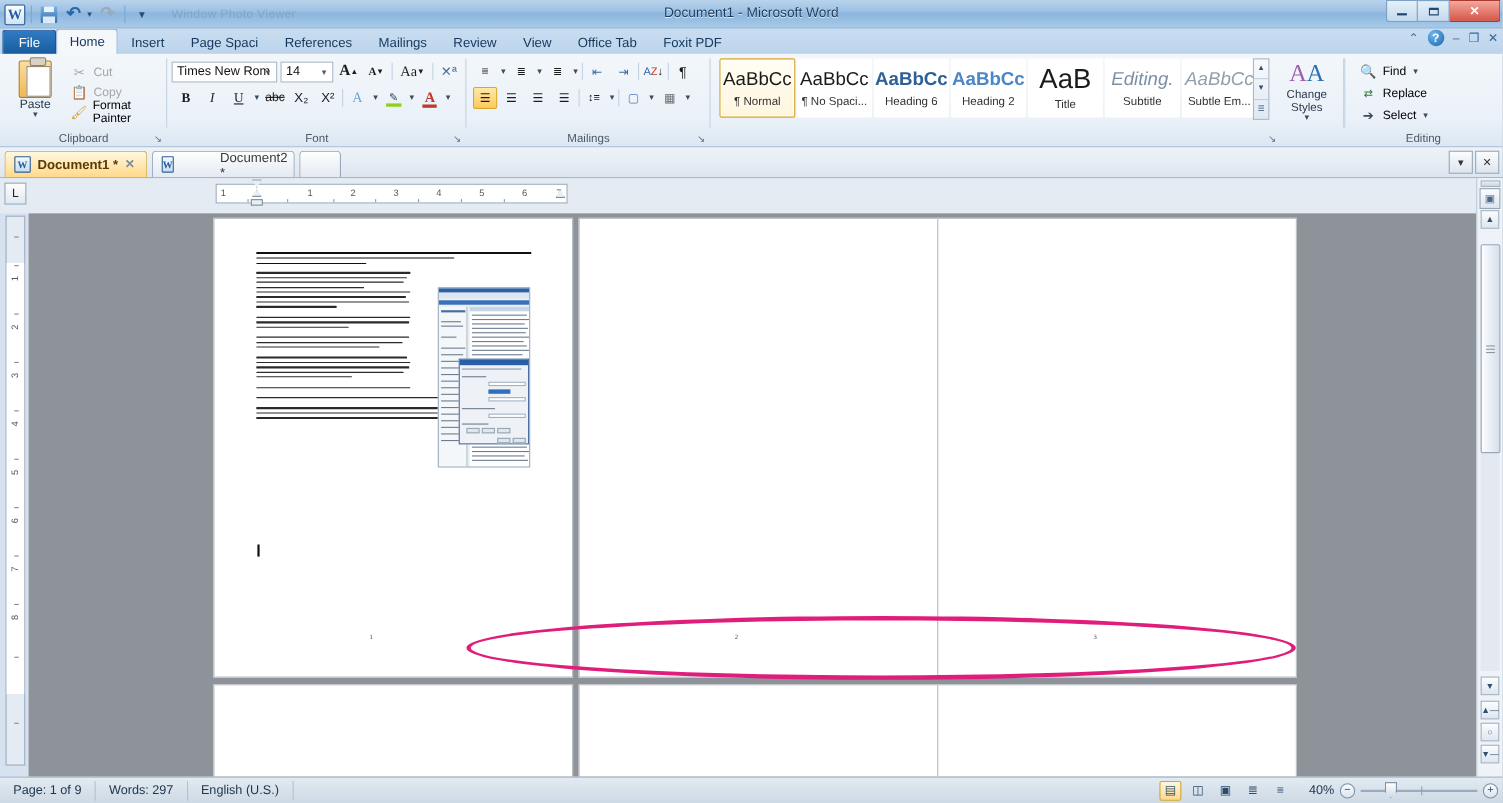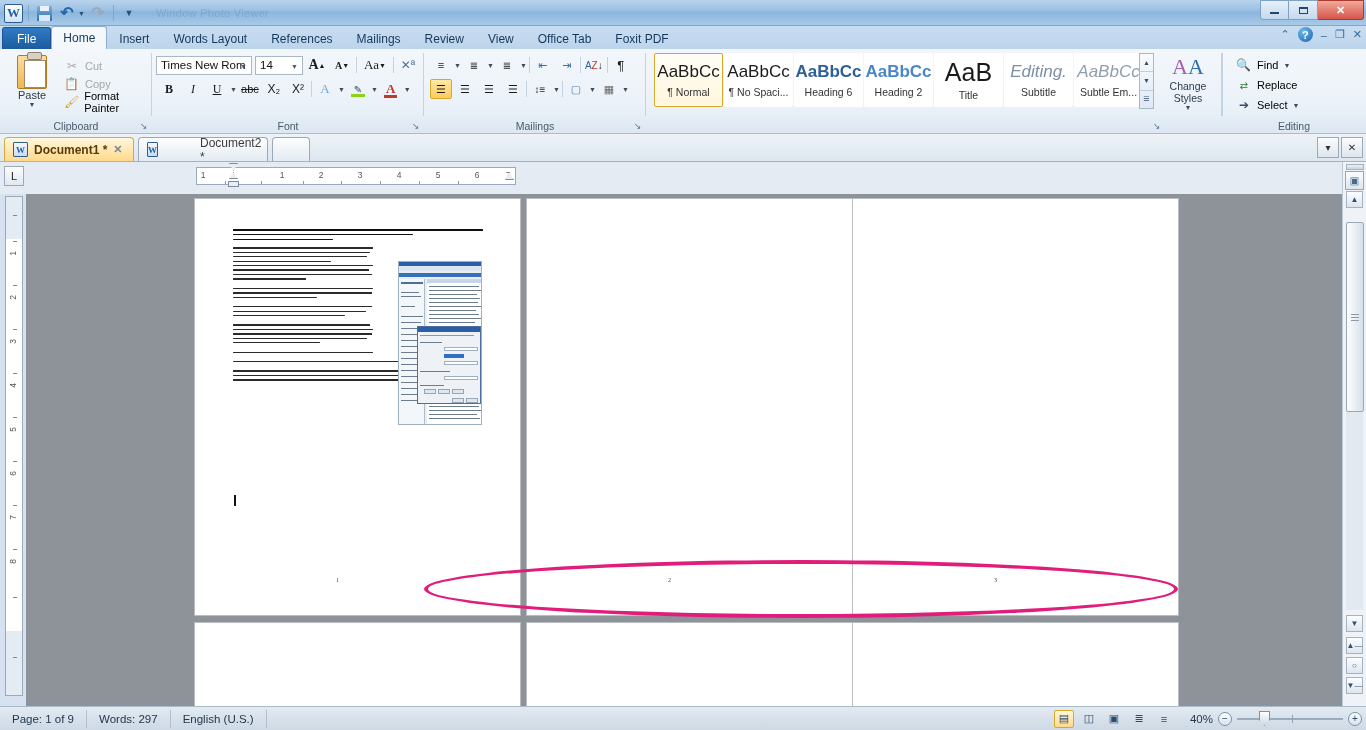--- a/index.html
+++ b/index.html
@@ -319,36 +319,37 @@
       <span class="tiny-arrow">▼</span>
       <div class="qat-btn">
           <span class="ico-redo">↷</span>
         </div>
       <div class="qat-sep"></div>
       <div class="qat-btn">
           <span style="font-size:9px;color:#2c4f73;">▼</span>
         </div>
       <span class="qat-ghost">Window Photo Viewer</span>
     </div>
+    <div class="win-title">Document1 - Microsoft Word</div>
     <div class="win-ctrls">
       <div class="win-btn">
           <span class="mini-line"></span>
         </div>
       <div class="win-btn">
           <span class="mini-sq"></span>
         </div>
       <div class="win-btn close">✕</div>
     </div>
   </div>
 
   <div class="tabstrip">
     <div class="tab file">File</div>
     <div class="tab active">Home</div>
     <div class="tab">Insert</div>
-    <div class="tab">Words Layout</div>
+    <div class="tab">Page Spaci</div>
     <div class="tab">References</div>
     <div class="tab">Mailings</div>
     <div class="tab">Review</div>
     <div class="tab">View</div>
     <div class="tab">Office Tab</div>
     <div class="tab">Foxit PDF</div>
   </div>
   <div class="ribbon-help">
     <span class="rh-ico">⌃</span>
     <span class="rh-q">?</span>

